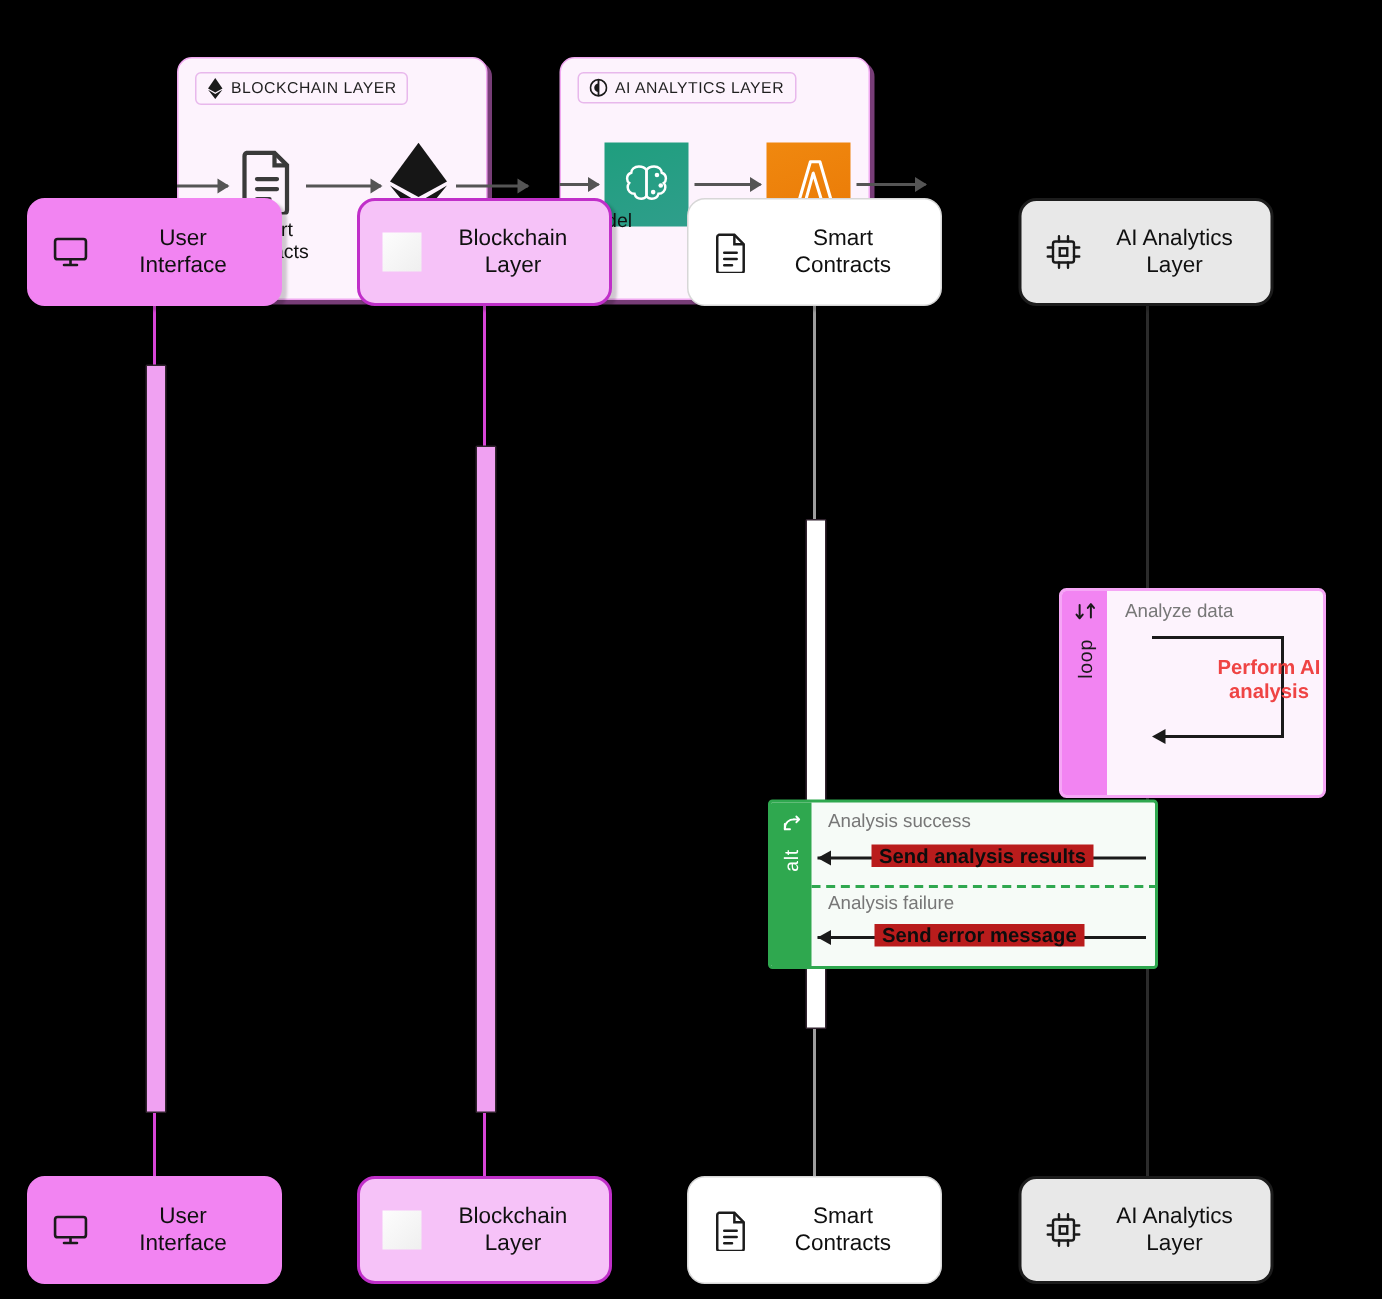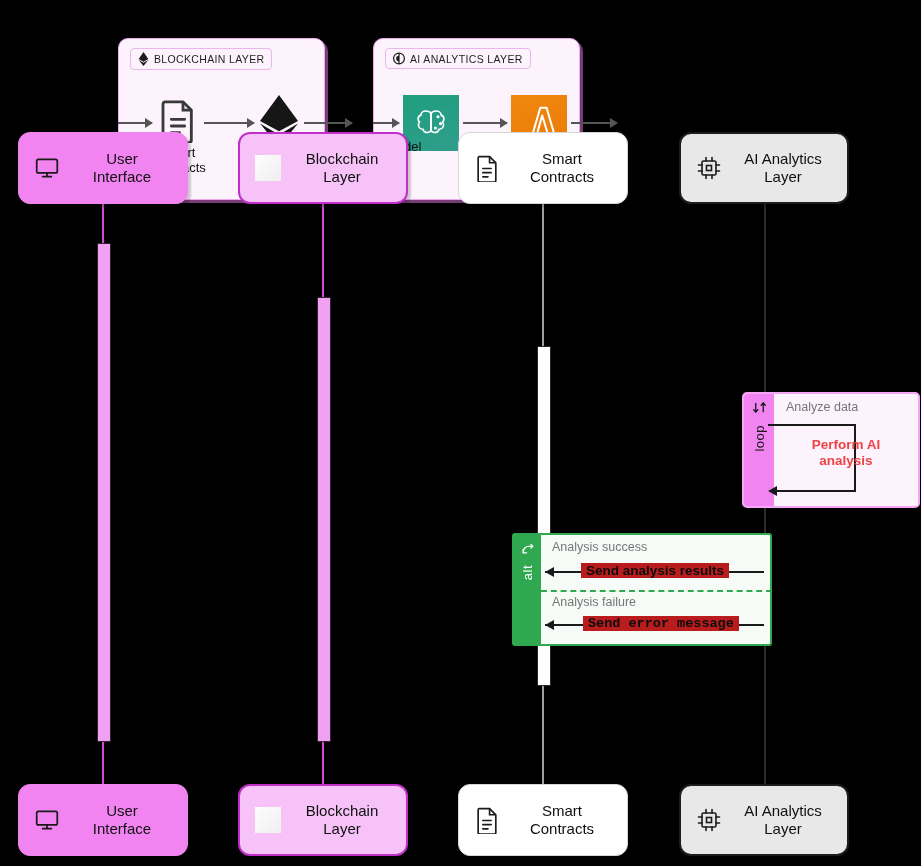--- a/index.html
+++ b/index.html
@@ -140,21 +140,21 @@
 
   <div class="lifeline" style="left:102px;top:200px;height:592px;background:#d946d9;"></div>
   <div class="lifeline" style="left:322px;top:200px;height:592px;background:#d946d9;"></div>
   <div class="lifeline" style="left:542px;top:200px;height:592px;background:#9e9e9e;"></div>
   <div class="lifeline" style="left:764px;top:200px;height:592px;background:#2b2b2b;"></div>
 
   <div class="act" style="left:97px;top:243px;height:497px;background:#f0a1f2;"></div>
   <div class="act" style="left:317px;top:297px;height:443px;background:#f0a1f2;"></div>
   <div class="act" style="left:537px;top:346px;height:338px;background:#ffffff;"></div>
 
-  <div class="frag loop" style="left:742px;top:392px;width:178px;height:116px;text-align:center;">
+  <div class="frag loop" style="left:706px;top:392px;width:178px;height:140px;text-align:center;">
     <div class="frag-tab">
       <span>
         <svg width="15" height="15" viewBox="0 0 16 16">
           <path d="M4 3.5v7.5M4 13l-2.2-2.6M4 13l2.2-2.6" fill="none" stroke="#1a1a1a" stroke-width="1.4" stroke-linecap="round" stroke-linejoin="round"></path>
           <path d="M12 12.5V5M12 3l-2.2 2.6M12 3l2.2 2.6" fill="none" stroke="#1a1a1a" stroke-width="1.4" stroke-linecap="round" stroke-linejoin="round"></path>
         </svg>
       </span>
       <span class="ftxt">loop</span>
     </div>
     <div class="frag-cond" style="left:42px;top:6px;">Analyze data</div>
@@ -185,21 +185,21 @@
   </div>
 
   <div class="msg-line" style="left:545px;top:571px;width:219px;"></div>
   <div class="msg-head" style="left:545px;top:567px;border-right:none;border-left:9px solid #1a1a1a;
               transform:rotate(180deg);"></div>
   <div class="msg-text" style="left:581px;top:563px;">Send analysis results</div>
 
   <div class="msg-line" style="left:545px;top:624px;width:219px;"></div>
   <div class="msg-head" style="left:545px;top:620px;border-right:none;border-left:9px solid #1a1a1a;
               transform:rotate(180deg);"></div>
-  <div class="msg-text" style="left:583px;top:616px;font-family:Liberation Mono, monospace;">Send error message</div>
+  <div class="msg-text" style="left:583px;top:616px;">Send error message</div>
 
   <div class="pbox pink" style="left:18px;top:132px;width:170px;height:72px;">
     <span class="picon">
       <svg width="26" height="26" viewBox="0 0 24 24">
         <rect x="2.5" y="4" width="19" height="12.5" rx="1.6" fill="none" stroke="#1a1a1a" stroke-width="1.6"></rect>
         <path d="M12 16.5v3.5M8 20h8" stroke="#1a1a1a" stroke-width="1.6" stroke-linecap="round"></path>
       </svg>
     </span>
     <span class="plabel">User
 Interface</span>

